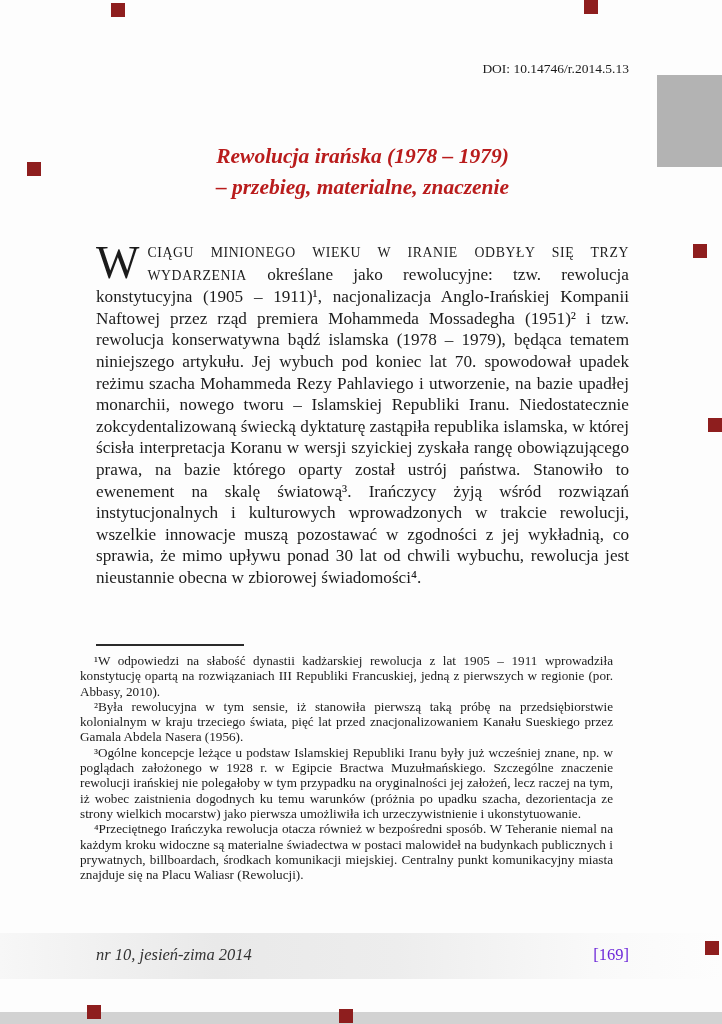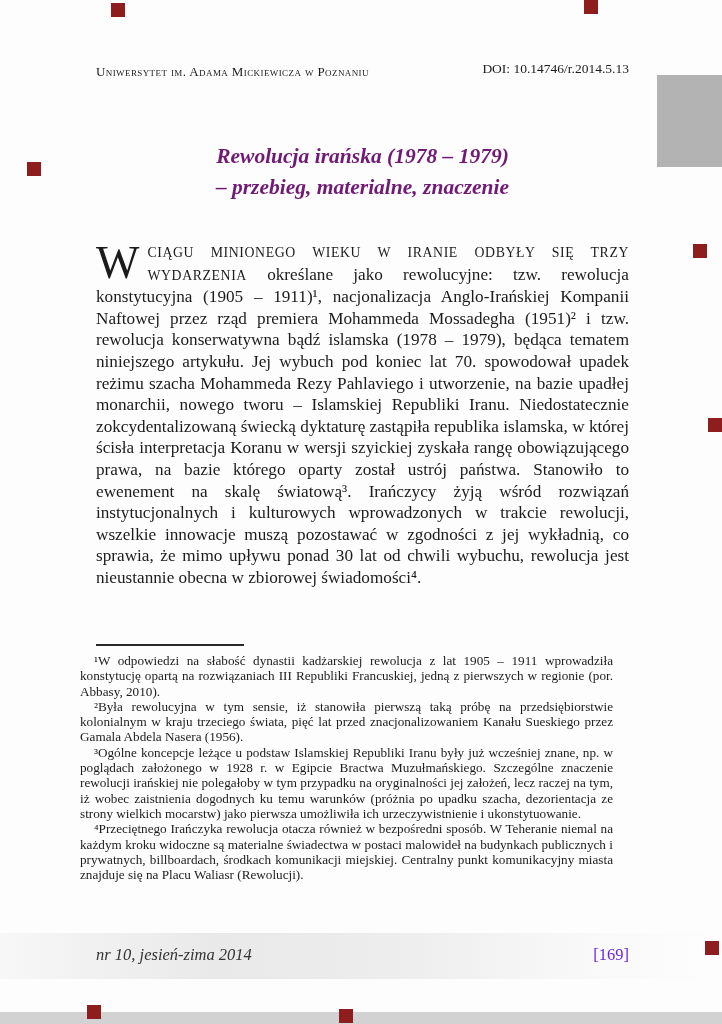--- a/index.html
+++ b/index.html
@@ -19,21 +19,21 @@
     position:absolute; left:657px; top:75px; width:65px; height:92px;
     background:#b3b3b3; z-index:1;
   }
   .header { position:absolute; left:96px; top:60px; width:533px; z-index:3; }
   .author { font-size:15px; font-weight:bold; letter-spacing:0.2px; }
   .affiliation { font-size:13px; font-variant:small-caps; margin-top:4px; letter-spacing:0.4px; }
   .doi { position:absolute; right:0; top:1px; font-size:13.5px; }
   .title {
     position:absolute; left:96px; top:141px; width:533px; z-index:3;
     text-align:center; font-size:21.5px; font-weight:bold; font-style:italic;
-    line-height:31px; color:#701a75;
+    line-height:31px; color:#b91c1c;
   }
   .body-text {
     position:absolute; left:96px; top:241px; width:533px; z-index:3;
     font-size:17.2px; line-height:21.6px; text-align:justify;
   }
   .dropcap { float:left; font-size:46px; line-height:40px; padding:2px 8px 0 0; }
   .lead { font-size:13.8px; letter-spacing:0.6px; }
   .footnote-rule {
     position:absolute; left:96px; top:644px; width:148px; z-index:3;
     border-top:2px solid #2a2a2a;
@@ -56,21 +56,20 @@
 </head>
 <body>
 
 <div class="page">
 
   <div class="scan-block" style="background: rgb(179, 179, 179);"></div>
   <div class="bottom-strip"></div>
   <div class="footer-band"></div>
 
   <div class="header">
-    <div class="affiliation">Uniwersytet im. Adama Mickiewicza w Poznaniu</div>
     <div class="doi">DOI: 10.14746/r.2014.5.13</div>
   </div>
 
   <h1 class="title"><span>Rewolucja irańska (1978 – 1979)</span><br><span>– przebieg, materialne, znaczenie</span></h1>
 
   <p class="body-text"><span class="dropcap">W</span><span class="lead">CIĄGU MINIONEGO WIEKU W IRANIE ODBYŁY SIĘ TRZY WYDARZENIA</span>
     <span>określane jako rewolucyjne: tzw. rewolucja konstytucyjna (1905 – 1911)¹, nacjonalizacja Anglo-Irańskiej Kompanii Naftowej przez rząd premiera Mohammeda Mossadegha (1951)² i tzw. rewolucja konserwatywna bądź islamska (1978 – 1979), będąca tematem niniejszego artykułu. Jej wybuch pod koniec lat 70. spowodował upadek reżimu szacha Mohammeda Rezy Pahlaviego i utworzenie, na bazie upadłej monarchii, nowego tworu – Islamskiej Republiki Iranu. Niedostatecznie zokcydentalizowaną świecką dyktaturę zastąpiła republika islamska, w której ścisła interpretacja Koranu w wersji szyickiej zyskała rangę obowiązującego prawa, na bazie którego oparty został ustrój państwa. Stanowiło to ewenement na skalę światową³. Irańczycy żyją wśród rozwiązań instytucjonalnych i kulturowych wprowadzonych w trakcie rewolucji, wszelkie innowacje muszą pozostawać w zgodności z jej wykładnią, co sprawia, że mimo upływu ponad 30 lat od chwili wybuchu, rewolucja jest nieustannie obecna w zbiorowej świadomości⁴.</span></p>
 
   <div class="footnote-rule"></div>
 

